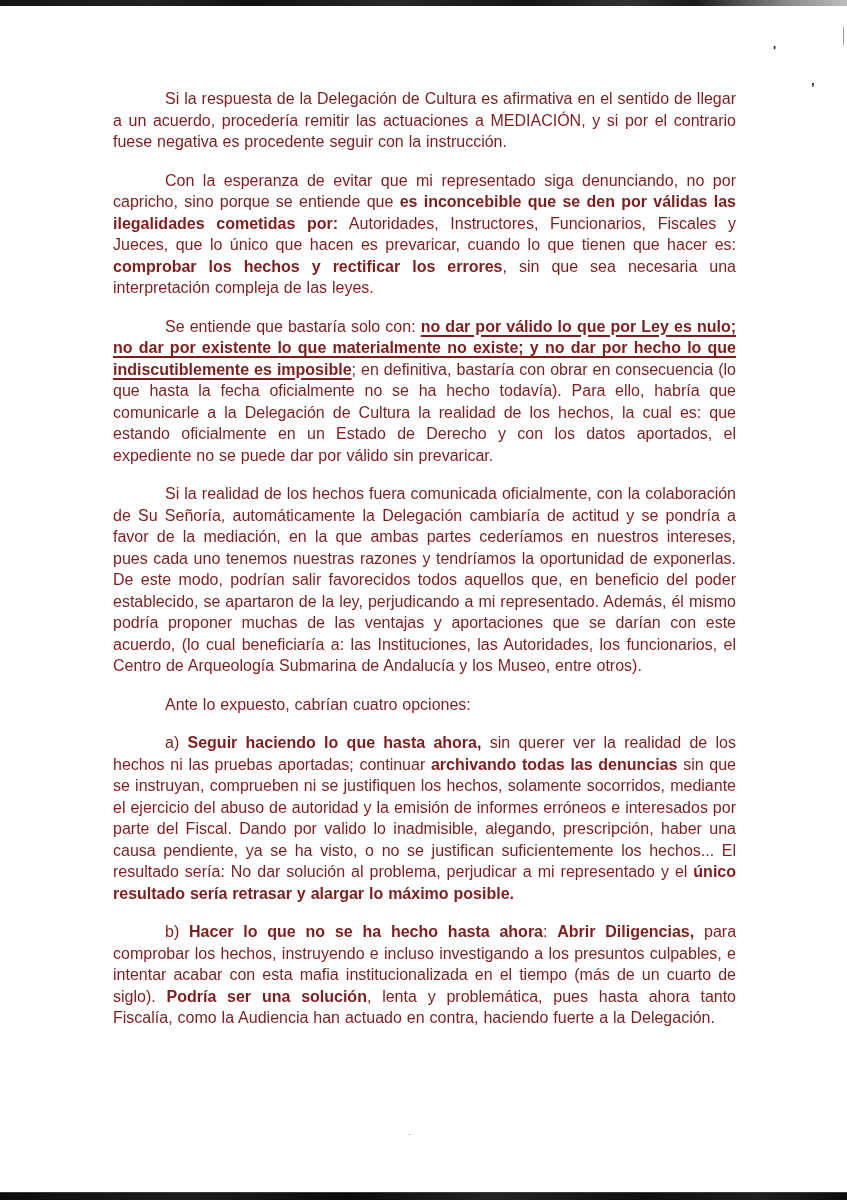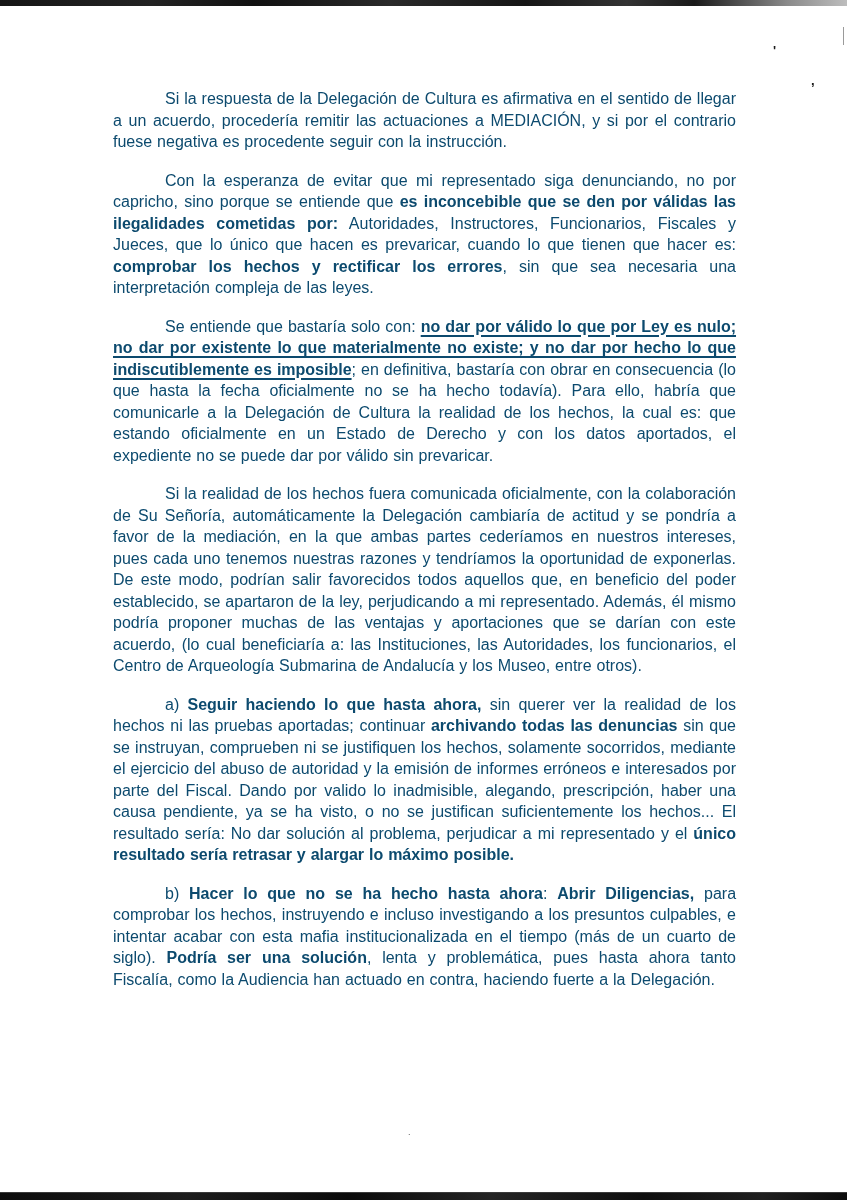--- a/index.html
+++ b/index.html
@@ -48,21 +48,21 @@
   .speck-1 { top: 44px;  left: 773px; font-weight: bold; }
   .speck-2 { top: 74px;  left: 811px; font-weight: bold; }
   .speck-3 { top: 1128px; left: 408px; font-size: 9px; color: #555; }
 
   
   .text-block {
     position: absolute;
     top: 88px;
     left: 113px;
     width: 623px;
-    color: #0c4a6e;
+    color: #7f1d1d;
     font-size: 16px;
     line-height: 21.5px;
     text-align: justify;
   }
   .para {
     margin: 0 0 17px 0;
     text-indent: 52px;
     word-spacing: 0.5px;
   }
   .para span { text-indent: 0; }
@@ -83,16 +83,17 @@
 
   <span class="speck speck-1">'</span>
   <span class="speck speck-2">,</span>
   <span class="speck speck-3">.</span>
 
   <div class="text-block">
       <p class="para"><span>Si la respuesta de la Delegación de Cultura es afirmativa en el sentido de llegar a un acuerdo, procedería remitir las actuaciones a MEDIACIÓN, y si por el contrario fuese negativa es procedente seguir con la instrucción.</span></p>
       <p class="para"><span>Con la esperanza de evitar que mi representado siga denunciando, no por capricho, sino porque se entiende que </span><span class="b">es inconcebible que se den por válidas las ilegalidades cometidas por:</span><span> Autoridades, Instructores, Funcionarios, Fiscales y Jueces, que lo único que hacen es prevaricar, cuando lo que tienen que hacer es: </span><span class="b">comprobar los hechos y rectificar los errores</span><span>, sin que sea necesaria una interpretación compleja de las leyes.</span></p>
       <p class="para"><span>Se entiende que bastaría solo con: </span><span class="b u">no dar por válido lo que por Ley es nulo; no dar por existente lo que materialmente no existe; y no dar por hecho lo que indiscutiblemente es imposible</span><span>; en definitiva, bastaría con obrar en consecuencia (lo que hasta la fecha oficialmente no se ha hecho todavía). Para ello, habría que comunicarle a la Delegación de Cultura la realidad de los hechos, la cual es: que estando oficialmente en un Estado de Derecho y con los datos aportados, el expediente no se puede dar por válido sin prevaricar.</span></p>
       <p class="para"><span>Si la realidad de los hechos fuera comunicada oficialmente, con la colaboración de Su Señoría, automáticamente la Delegación cambiaría de actitud y se pondría a favor de la mediación, en la que ambas partes cederíamos en nuestros intereses, pues cada uno tenemos nuestras razones y tendríamos la oportunidad de exponerlas. De este modo, podrían salir favorecidos todos aquellos que, en beneficio del poder establecido, se apartaron de la ley, perjudicando a mi representado. Además, él mismo podría proponer muchas de las ventajas y aportaciones que se darían con este acuerdo, (lo cual beneficiaría a: las Instituciones, las Autoridades, los funcionarios, el Centro de Arqueología Submarina de Andalucía y los Museo, entre otros).</span></p>
+      <p class="para"><span>Ante lo expuesto, cabrían cuatro opciones:</span></p>
       <p class="para"><span>a) </span><span class="b">Seguir haciendo lo que hasta ahora,</span><span> sin querer ver la realidad de los hechos ni las pruebas aportadas; continuar </span><span class="b">archivando todas las denuncias</span><span> sin que se instruyan, comprueben ni se justifiquen los hechos, solamente socorridos, mediante el ejercicio del abuso de autoridad y la emisión de informes erróneos e interesados por parte del Fiscal. Dando por valido lo inadmisible, alegando, prescripción, haber una causa pendiente, ya se ha visto, o no se justifican suficientemente los hechos... El resultado sería: No dar solución al problema, perjudicar a mi representado y el </span><span class="b">único resultado sería retrasar y alargar lo máximo posible.</span></p>
       <p class="para"><span>b) </span><span class="b">Hacer lo que no se ha hecho hasta ahora</span><span>: </span><span class="b">Abrir Diligencias,</span><span> para comprobar los hechos, instruyendo e incluso investigando a los presuntos culpables, e intentar acabar con esta mafia institucionalizada en el tiempo (más de un cuarto de siglo). </span><span class="b">Podría ser una solución</span><span>, lenta y problemática, pues hasta ahora tanto Fiscalía, como la Audiencia han actuado en contra, haciendo fuerte a la Delegación.</span></p>
     </div>
 </div>
 
 </body></html>

